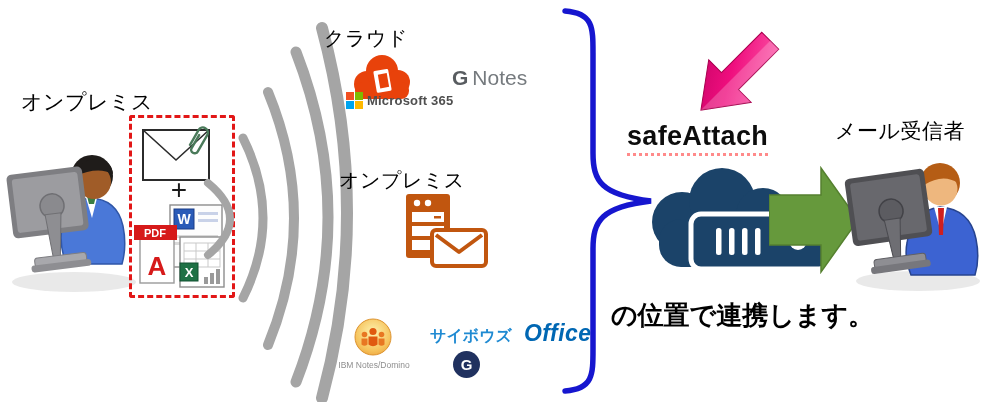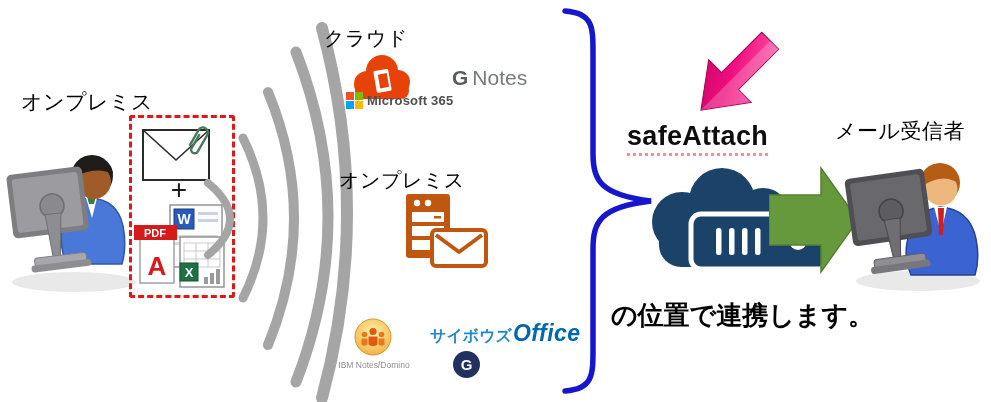--- a/index.html
+++ b/index.html
@@ -33,21 +33,21 @@
   .m365-text{left:367px;top:93px;font-size:13px;color:#4f4f4f;font-weight:bold;letter-spacing:0.2px;}
   .gsuite{left:452px;top:66px;font-size:21px;color:#757a7e;white-space:nowrap;}
   .gsuite .g{font-weight:bold;color:#585c60;margin-right:4px;}
 
   .onprem-label{left:339px;top:167px;font-size:20px;}
   .onprem-icon{left:398px;top:192px;}
 
   .groupware-label{left:337px;top:289px;font-size:19px;}
   .ibm-icon{left:354px;top:318px;}
   .ibm-caption{left:333px;top:360px;width:82px;text-align:center;font-size:8.5px;color:#8e8e8e;}
-  .cybozu{left:430px;top:320px;display:flex;align-items:baseline;gap:1px;white-space:nowrap;}
+  .cybozu{left:430px;top:320px;display:flex;align-items:baseline;gap:12px;white-space:nowrap;}
   .cybozu .brand{font-size:16px;font-weight:bold;color:#1f8ad2;}
   .cybozu .product{font-size:23px;font-weight:bold;font-style:italic;color:#0067b3;letter-spacing:0.5px;}
   .garoon{left:453px;top:351px;display:flex;align-items:center;gap:5px;}
   .garoon .badge{width:27px;height:27px;border-radius:50%;background:#20315f;color:#fff;font-size:15px;font-weight:bold;display:flex;align-items:center;justify-content:center;}
   .garoon .gname{font-size:27px;color:#2b4596;letter-spacing:0.5px;}
 
   
   .brace{left:551px;top:5px;overflow:visible;}
   .pink-arrow{left:672px;top:24px;}
   .safeattach-label{left:627px;top:121px;font-size:27px;font-weight:bold;color:#0d0d0d;

